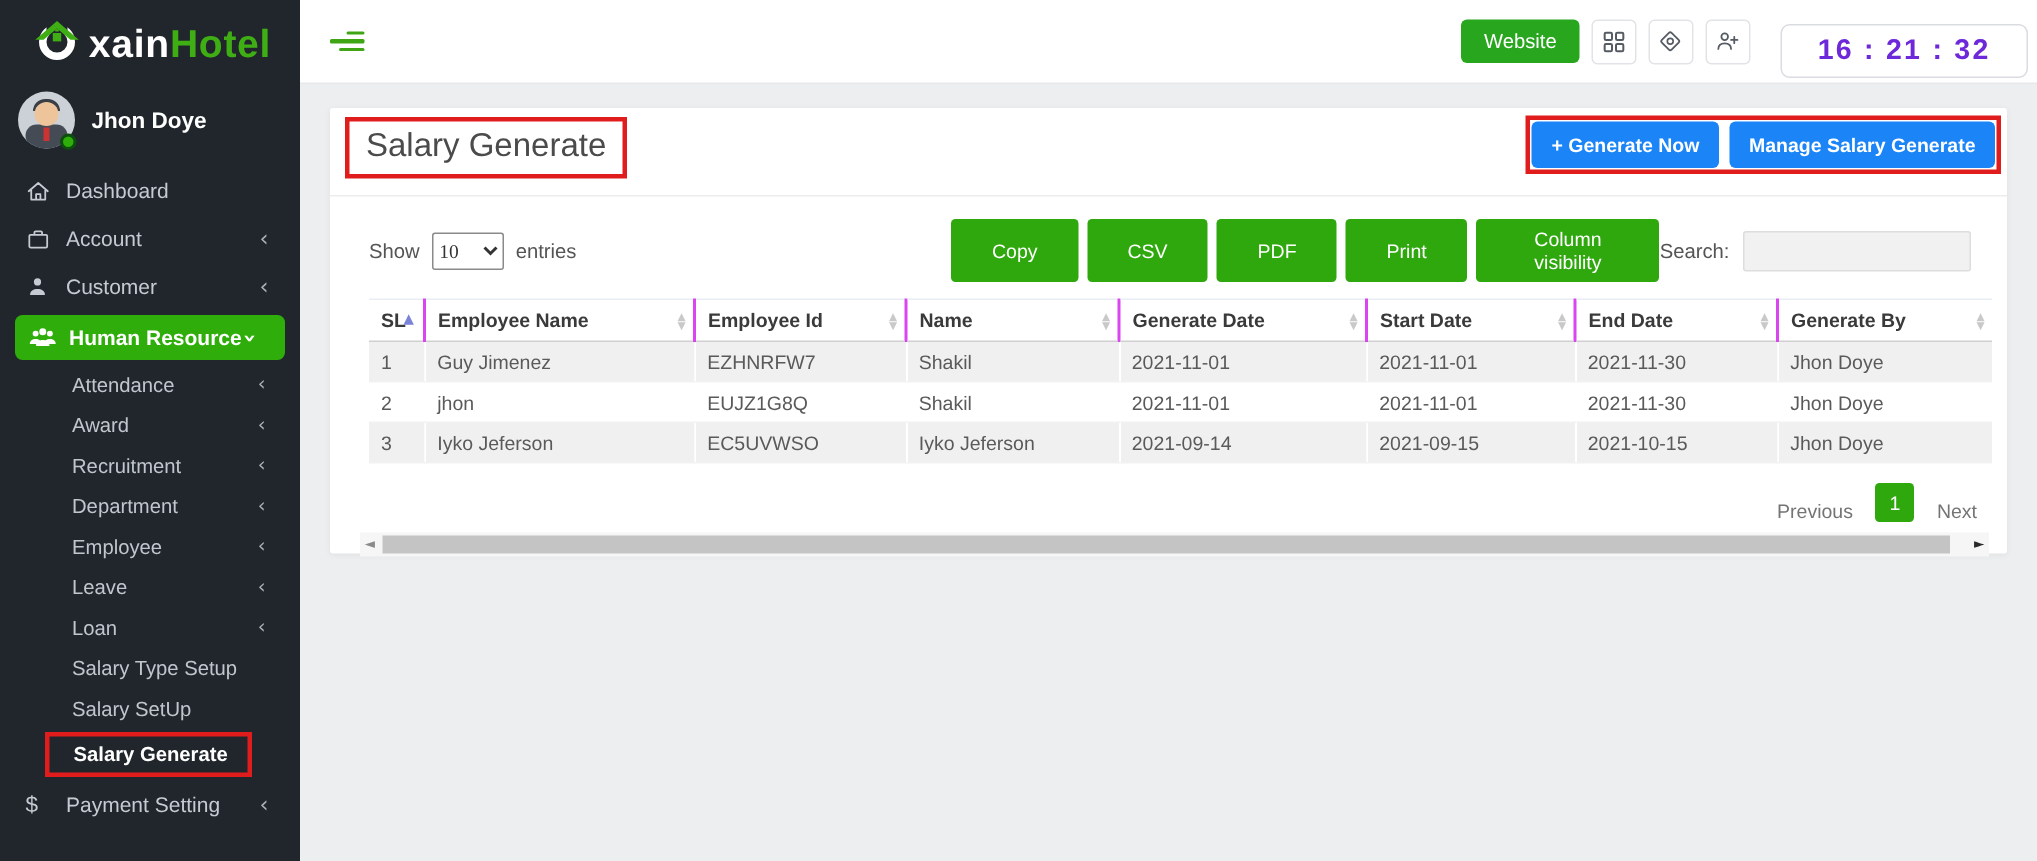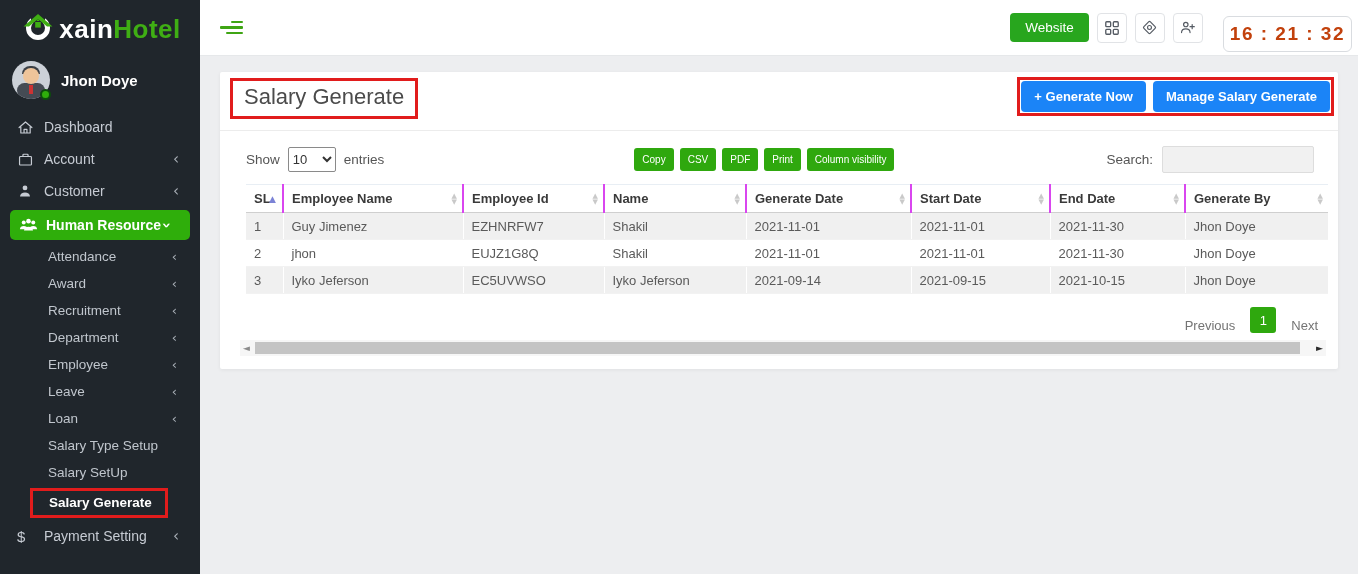--- a/index.html
+++ b/index.html
@@ -58,42 +58,42 @@
   .hamburger i:nth-child(1){ width:12px; }
   .hamburger i:nth-child(2){ width:23px; }
   .hamburger i:nth-child(3){ width:17px; }
   .topbar-right { margin-left:auto; display:flex; align-items:center; gap:8px; padding-right:6px; }
   .btn-website { background:#28a61e; color:#fff; border:none; border-radius:4px;
     font-size:13.5px; padding:7px 15px; cursor:pointer; font-family:inherit; }
   .icon-btn { width:30px; height:30px; background:#fff; border:1px solid #e1e3e6;
     border-radius:4px; display:flex; align-items:center; justify-content:center;
     color:#555b63; cursor:pointer; }
   .clock { margin-left:12px; border:1px solid #d9dce0; border-radius:6px;
-    padding:6px 6px; font-size:19px; font-weight:bold; color:#c2410c;
+    padding:6px 24px; font-size:19px; font-weight:bold; color:#6d28d9;
     letter-spacing:1.5px; white-space:nowrap;margin-top:12px; }
 
   
   .main { position:absolute; left:200px; top:56px; right:0; bottom:0; background:#edeef0; }
   .card { position:relative; margin:16px 20px 0; width:1118px; height:297px; background:#fff;
     box-shadow:0 1px 4px rgba(0,0,0,.06); border-radius:2px; }
   .card-head { position:relative; height:59px; border-bottom:1px solid #ececec; }
   .title-box { position:absolute; left:10px; top:6px; border:3px solid #e11c1c;
     padding:3px 11px 6px; font-size:22px; color:#4b4b4b; }
   .actions-box { position:absolute; right:4px; top:5px; border:3px solid #e11c1c;
     padding:1px; display:flex; gap:7px; }
   .btn-blue { background:#1b84f7; color:#fff; border:none; border-radius:4px;
     font-size:13px; font-weight:bold; padding:8px 13px; cursor:pointer; font-family:inherit; }
 
   .controls { display:flex; align-items:center; padding:15px 24px 10px 26px; }
   .show-group { display:flex; align-items:center; gap:8px; font-size:13.5px; color:#555; }
   .len-select { width:48px; height:25px; border:1px solid #8a8a8a; border-radius:2px;
-    font-size:13px; color:#333; background:#fff; font-family:Liberation Sans, sans-serif; }
+    font-size:13px; color:#333; background:#fff; font-family:Liberation Serif, serif; }
   .dt-buttons { display:flex; gap:6px; margin-left:250px; }
   .btn-green { background:#2fa80e; color:#fff; border:none; border-radius:3px;
-    font-size:10px; padding:6px 8px; cursor:pointer; font-family:inherit; }
+    font-size:13px; padding:6px 27px; cursor:pointer; font-family:inherit; }
   .search-group { margin-left:auto; display:flex; align-items:center; gap:9px;
     font-size:13.5px; color:#555; }
   .search-input { width:152px; height:27px; background:#f1f1f1; border:1px solid #ddd;
     border-radius:2px; padding:0 6px; font-family:inherit; }
 
   table.dt { border-collapse:collapse; margin:1px 12px 0 26px; width:1082px;
     table-layout:fixed; font-size:13px; color:#5a5a5a; border-top:1px solid #e8eef4; }
   .dt thead th { text-align:left; font-weight:bold; color:#3a3a3a; padding:6px 20px 6px 8px;
     border-right:2px solid #d946ef; border-bottom:1px solid #cfcfcf; position:relative;
     height:28px; cursor:pointer; }

